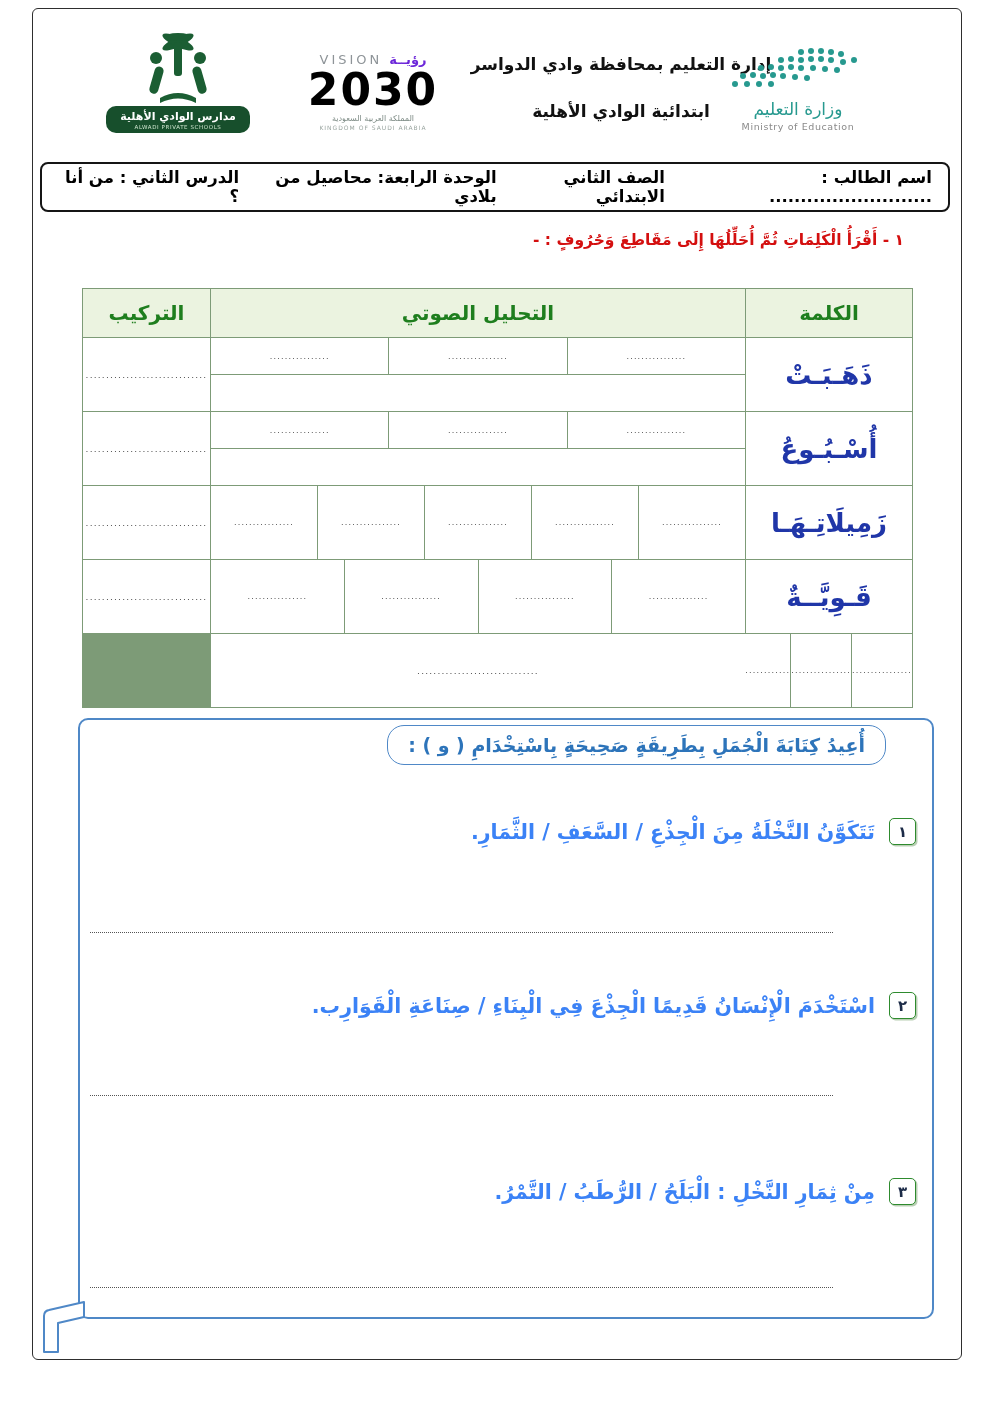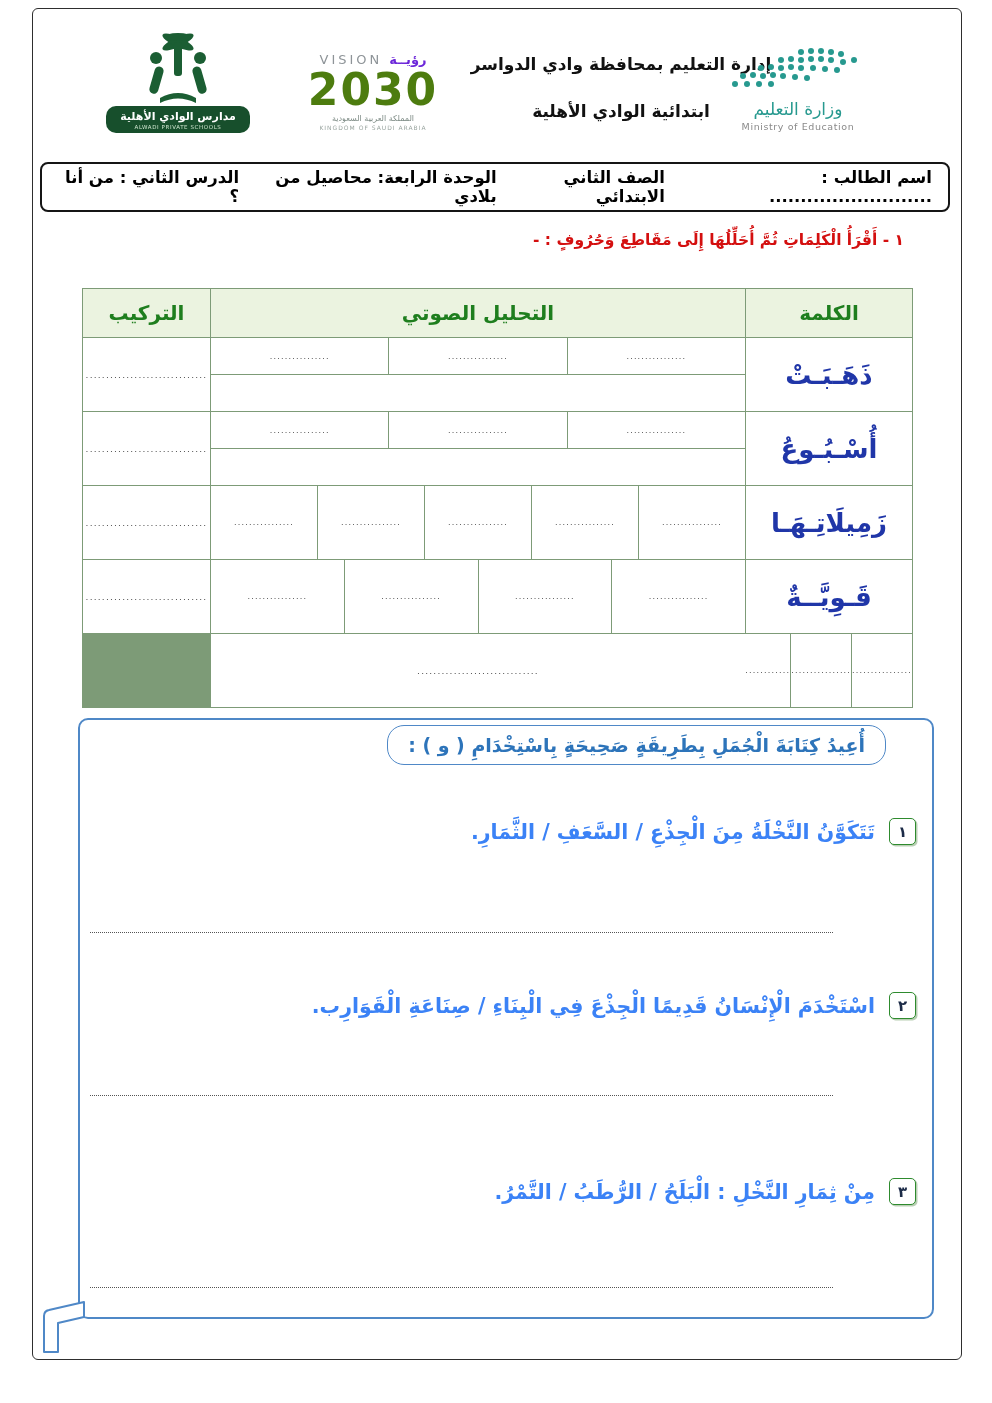--- a/index.html
+++ b/index.html
@@ -12,21 +12,21 @@
   
   .school-block { position:absolute; left:106px; top:28px; width:144px; display:flex; flex-direction:column; align-items:center; }
   .school-banner { margin-top:2px; background:#174f2c; border-radius:10px; padding:4px 10px 3px; width:144px; text-align:center; }
   .school-banner .ar { color:#fff; font-size:11px; font-weight:bold; direction:rtl; }
   .school-banner .en { color:#cfe6cf; font-size:5.5px; letter-spacing:0.6px; margin-top:1px; }
 
   .vision-block { position:absolute; left:286px; top:52px; width:134px; text-align:center;margin-left:20px; }
   .vision-row { display:flex; justify-content:center; align-items:center; gap:7px; }
   .vision-en { color:#8e9498; font-size:13px; letter-spacing:3px; }
   .vision-ar { color:#6d28d9; font-size:13px; font-weight:bold; }
-  .vision-year { font-size:44px; font-weight:bold; color:#4d7c0f; line-height:1.05; letter-spacing:2px; }
+  .vision-year { font-size:44px; font-weight:bold; color:#000000; line-height:1.05; letter-spacing:2px; }
   .vision-sub-ar { font-size:8px; color:#7c8a84; margin-top:1px; direction:rtl; }
   .vision-sub-en { font-size:6px; color:#9aa5a0; letter-spacing:1px; margin-top:1px; }
 
   .dept-block { position:absolute; left:468px; top:54px; width:306px; text-align:center; direction:rtl; }
   .dept-line1 { font-size:17px; font-weight:bold; color:#111; }
   .dept-line2 { font-size:17px; font-weight:bold; color:#111; margin-top:27px; }
 
   .ministry-block { position:absolute; left:706px; top:46px; width:184px; text-align:center; }
   .ministry-word { font-size:17px; font-weight:normal; color:#27998f; direction:rtl; margin-top:7px; }
   .ministry-en { font-size:9.5px; color:#8a8a8a; letter-spacing:0.6px; margin-top:2px; }

